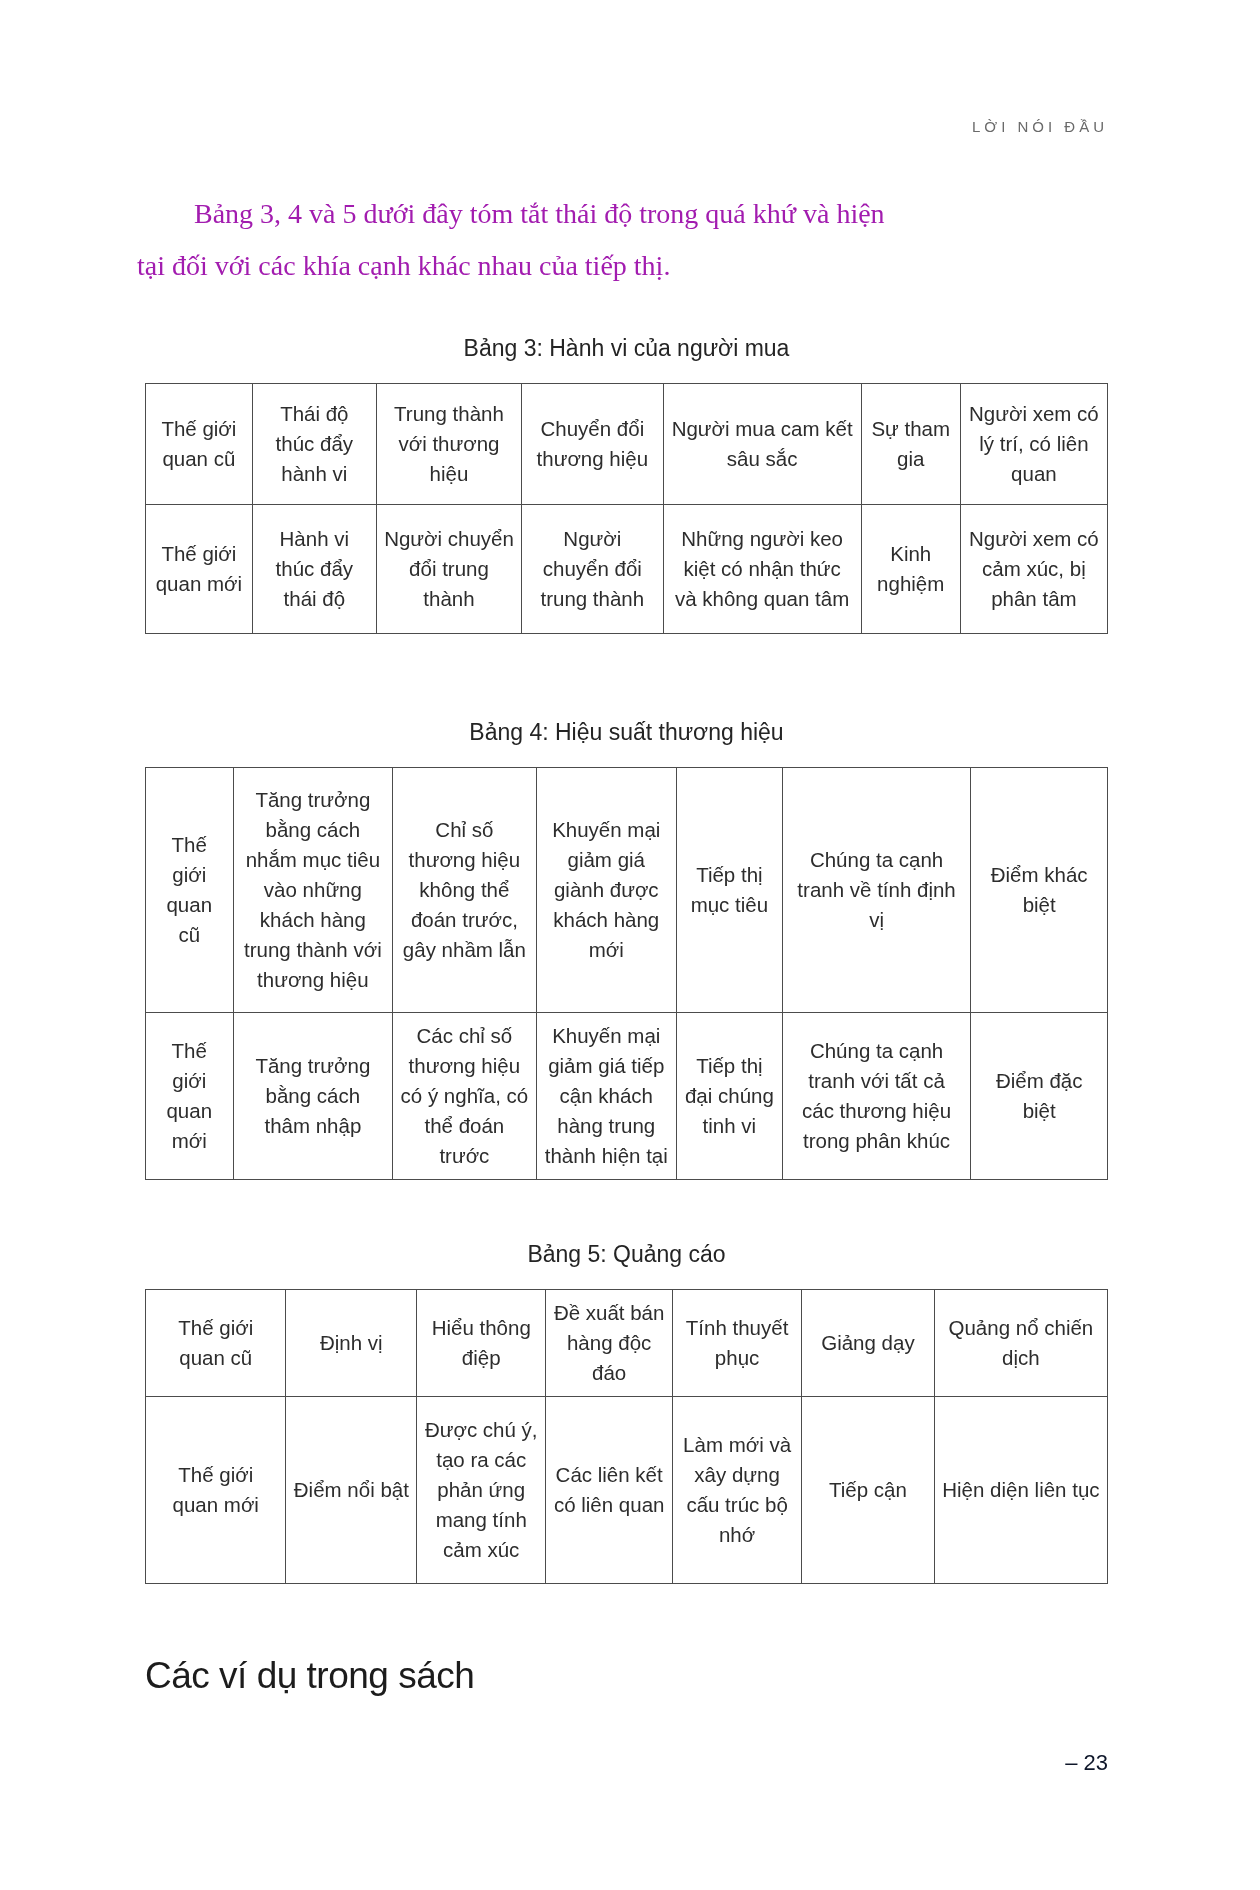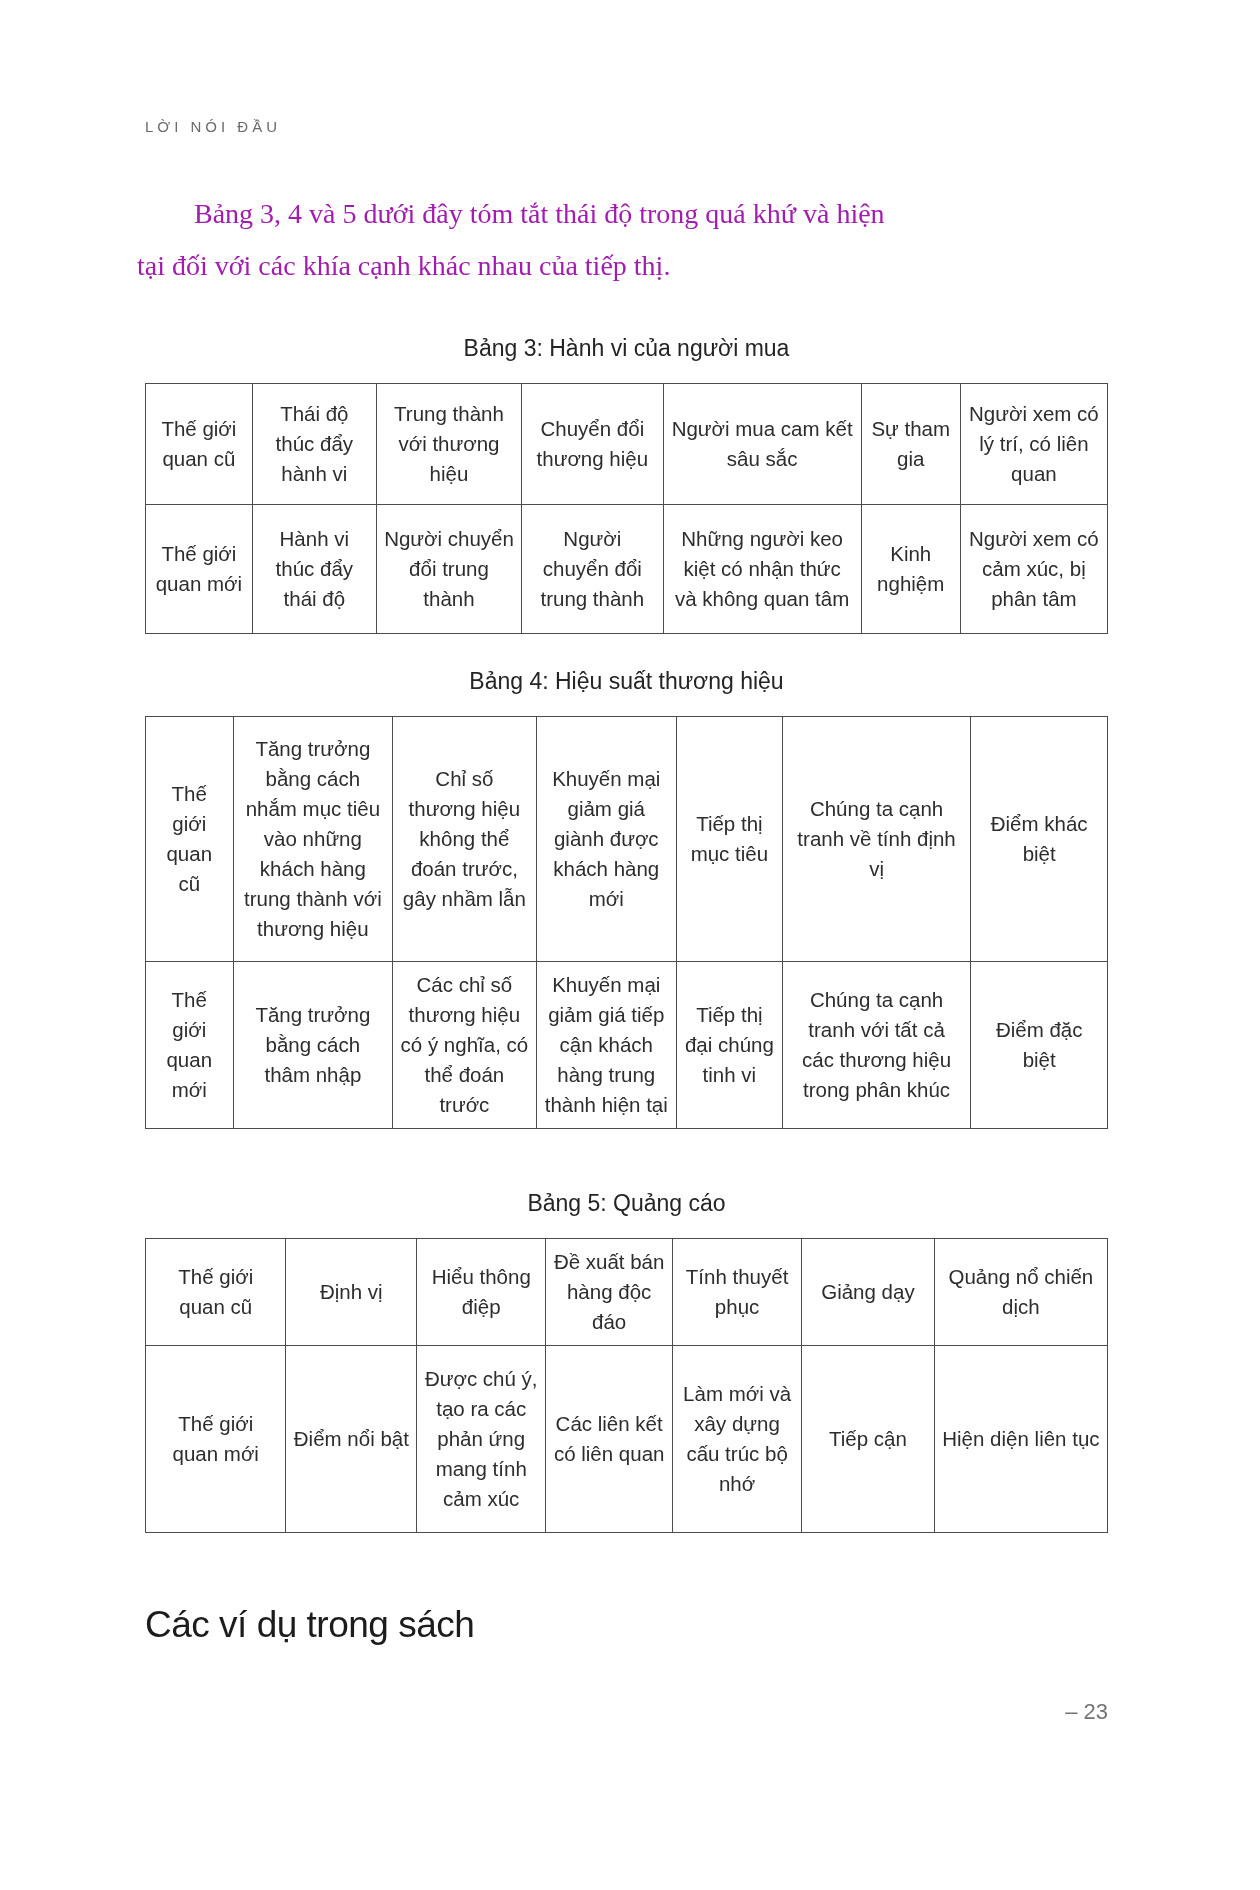--- a/index.html
+++ b/index.html
@@ -7,20 +7,21 @@
     position:relative;
     width:1260px; height:1890px;
     margin:0 auto;
     background:#ffffff;
     box-sizing:border-box;
     padding:118px 152px 0 145px;
     font-family:"Liberation Sans", sans-serif;
     overflow:hidden;
   }
   .running-header {
+    text-align:right;
     font-size:15px;
     letter-spacing:4px;
     color:#6a6a6a;
     line-height:18px;
   }
   .intro {
     font-family:"Liberation Serif", serif;
     font-size:28px;
     line-height:52px;
     color:#a21caf;
@@ -30,21 +31,21 @@
   .intro .line2 { display:block; }
   .tbl-title {
     font-weight:400;
     font-size:23px;
     color:#242424;
     text-align:center;
     margin:0;
     line-height:28px;
   }
   .tbl-title.t3m { margin-top:42px; }
-  .tbl-title.t4m { margin-top:33px; }
+  .tbl-title.t4m { margin-top:84px; }
   .tbl-title.t5m { margin-top:60px;text-align:center; }
   table {
     border-collapse:collapse;
     width:100%;
     table-layout:fixed;
     margin-top:21px;
   }
   td {
     border:1px solid #4c4c4c;
     text-align:center;
@@ -67,21 +68,21 @@
     font-size:37px;
     color:#1c1c1c;
     margin:70px 0 0 0;
     line-height:44px;
     letter-spacing:-0.5px;
   }
   .pageno {
     margin-top:52px;
     text-align:right;
     font-size:22px;
-    color:#737373;
+    color:#0f172a;
   }
 </style>
 </head>
 <body>
 
 <div class="page">
 
   <div class="running-header">LỜI NÓI ĐẦU</div>
 
   <p class="intro">

